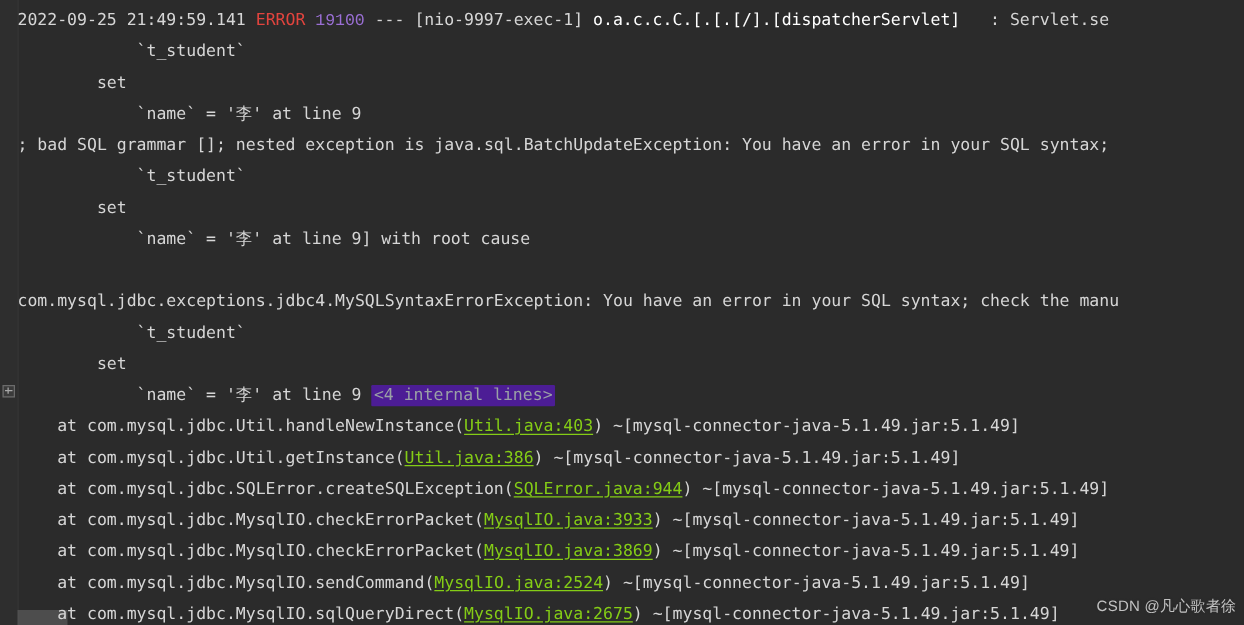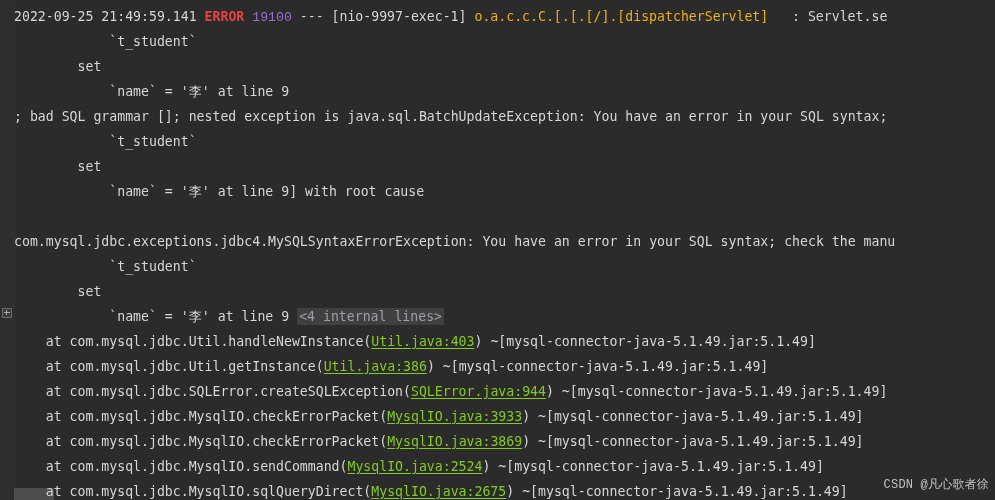--- a/index.html
+++ b/index.html
@@ -42,30 +42,30 @@
     padding-top: 4px;
   }
   .line {
     height: 25px;
     line-height: 25px;
     padding-left: 14px;
     white-space: pre;
     overflow: hidden;
   }
   .c-default { color: #d6d6d6; }
-  .c-error   { color: #e2443e; font-weight: bold; }
+  .c-error   { color: #e2443e; font-weight: normal; }
   .c-num     { color: #9a6fd4; font-family: Liberation Mono, monospace; }
-  .c-cyan    { color: #eab308; }
+  .c-cyan    { color: #ffffff; }
   .c-link    {
     color: #84cc16;
     text-decoration: underline;
     text-underline-offset: 2px;
   }
   .fold {
-    background: #404040;
+    background: #4c1d95;
     color: #9aa0a6;
     padding: 1px 2px;
     border-radius: 1px;
   }
   .fold-box {
     position: absolute;
     left: 2px;
     width: 10px;
     height: 10px;
     border: 1px solid #6b6b6b;
@@ -95,21 +95,21 @@
     left: 14px;
     width: 40px;
     height: 14px;
     background: #5a5a5a;
     opacity: 0.75;
   }
   .watermark {
     position: absolute;
     right: 6px;
     bottom: 2px;
-    font-family: Liberation Mono, monospace;
+    font-family: Liberation Sans, sans-serif;
     font-size: 12px;
     color: #cfcfcf;
     opacity: 0.92;
     text-shadow: 0 0 2px #2b2b2b;
     white-space: nowrap;
     letter-spacing: 0.2px;
   }
 </style>
 </head>
 <body>

